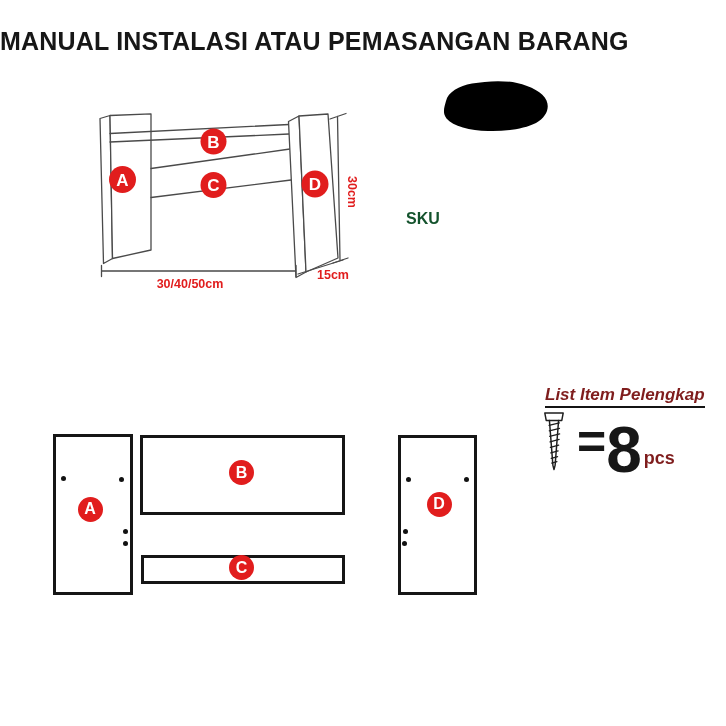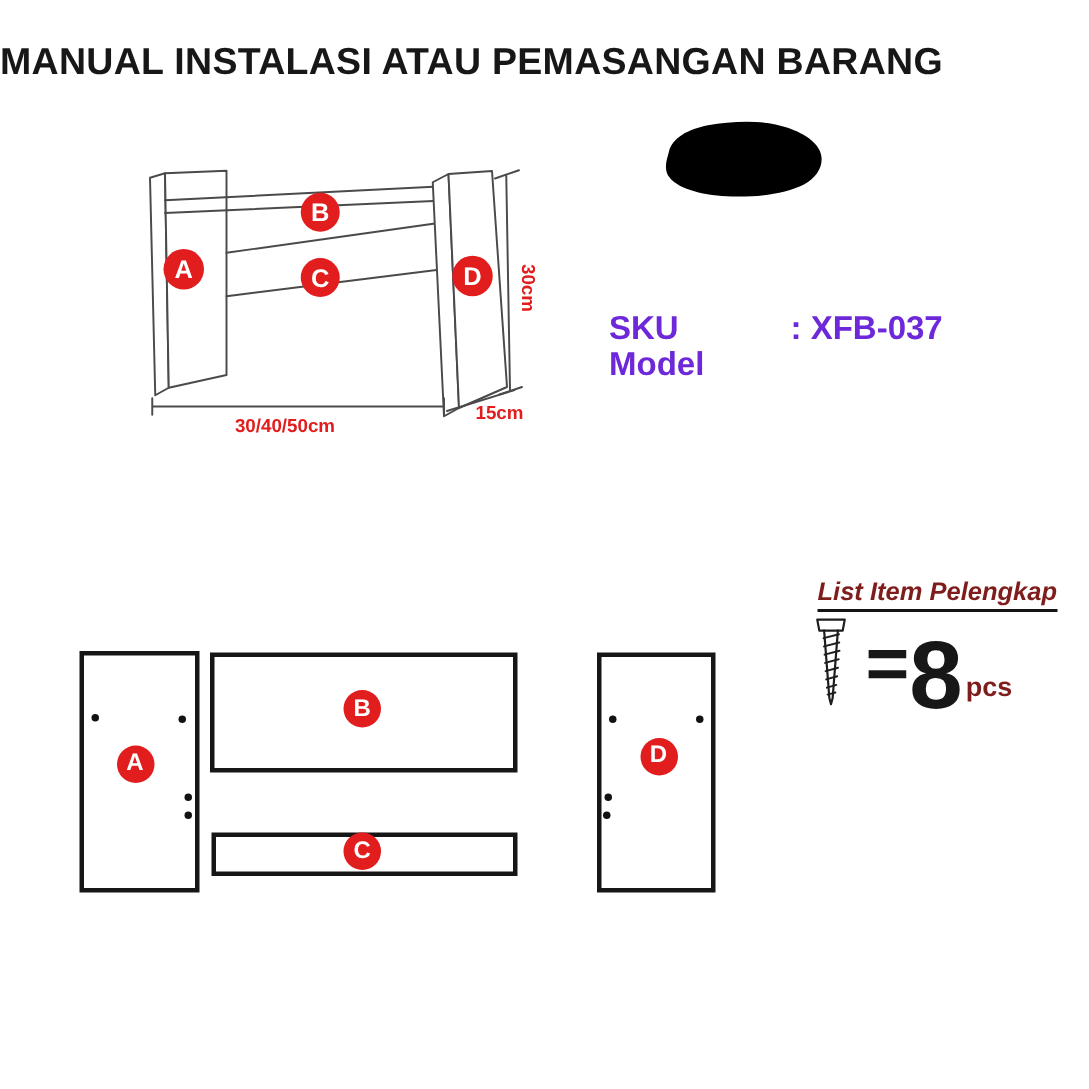--- a/index.html
+++ b/index.html
@@ -5,21 +5,21 @@
   html,body{margin:0;padding:0;}
   body{width:726px;height:726px;background:#ffffff;position:relative;overflow:hidden;
        font-family:"Liberation Sans",sans-serif;}
   .layer{position:absolute;left:0;top:0;width:726px;height:726px;}
 
   
   .title{position:absolute;left:0;top:27px;width:628px;text-align:center;
          font-size:25px;font-weight:800;color:#171717;letter-spacing:.2px;white-space:nowrap;}
 
   
-  .product{position:absolute;left:406px;top:207px;font-weight:bold;font-size:22px;color:#6d28d9;}
+  .product{position:absolute;left:406px;top:207px;font-weight:bold;font-size:16px;color:#14532d;}
   .prow{display:flex;height:24px;align-items:center;white-space:nowrap;}
   .plabel{width:121px;display:inline-block;}
 
   
   .hw-heading{position:absolute;left:545px;top:385px;font-style:italic;font-weight:bold;
               font-size:17px;color:#7f1d1d;border-bottom:2.5px solid #141414;
               padding-bottom:1px;white-space:nowrap;}
   .hw-row{position:absolute;left:543px;top:409px;height:64px;display:flex;align-items:flex-end;}
   .screw-svg{width:22px;height:63px;display:block;}
   .hw-eq{font-size:50px;font-weight:800;line-height:1;margin:0 0 6px 12px;color:#171717;}
@@ -81,24 +81,22 @@
     <circle cx="213.5" cy="185" r="13" fill="#e11d1d"></circle>
     <text x="213.5" y="191" fill="#ffffff">C</text>
     <circle cx="315" cy="184" r="13.5" fill="#e11d1d"></circle>
     <text x="315" y="190" fill="#ffffff">D</text>
   </g>
 </svg>
 
 <div class="product">
   <div class="prow">
     <span class="plabel">SKU</span>
-    <span class="pvalue">: XFB-037</span>
   </div>
   <div class="prow">
-    <span class="plabel">Model</span>
   </div>
 </div>
 
 <div class="hw-heading">List Item Pelengkap</div>
 <div class="hw-row">
   <svg class="screw-svg" viewBox="0 0 24 66">
     <g stroke="#1e1e1e" stroke-width="1.6" fill="#ffffff" stroke-linejoin="round" stroke-linecap="round">
       <path d="M2,2 L22,2 L20.5,10 L3.5,10 Z"></path>
       <path fill="none" d="M7,10 L10.8,59 M17,10 L13.2,59 M10.8,59 L12,63.5 L13.2,59"></path>
       <path fill="none" stroke-width="1.4" d="M6.6,15.5 L17.8,12.6 M6.9,21.5 L18,18.6 M7.3,27.5 L18.2,24.6 M7.7,33.5 L17.6,30.8

